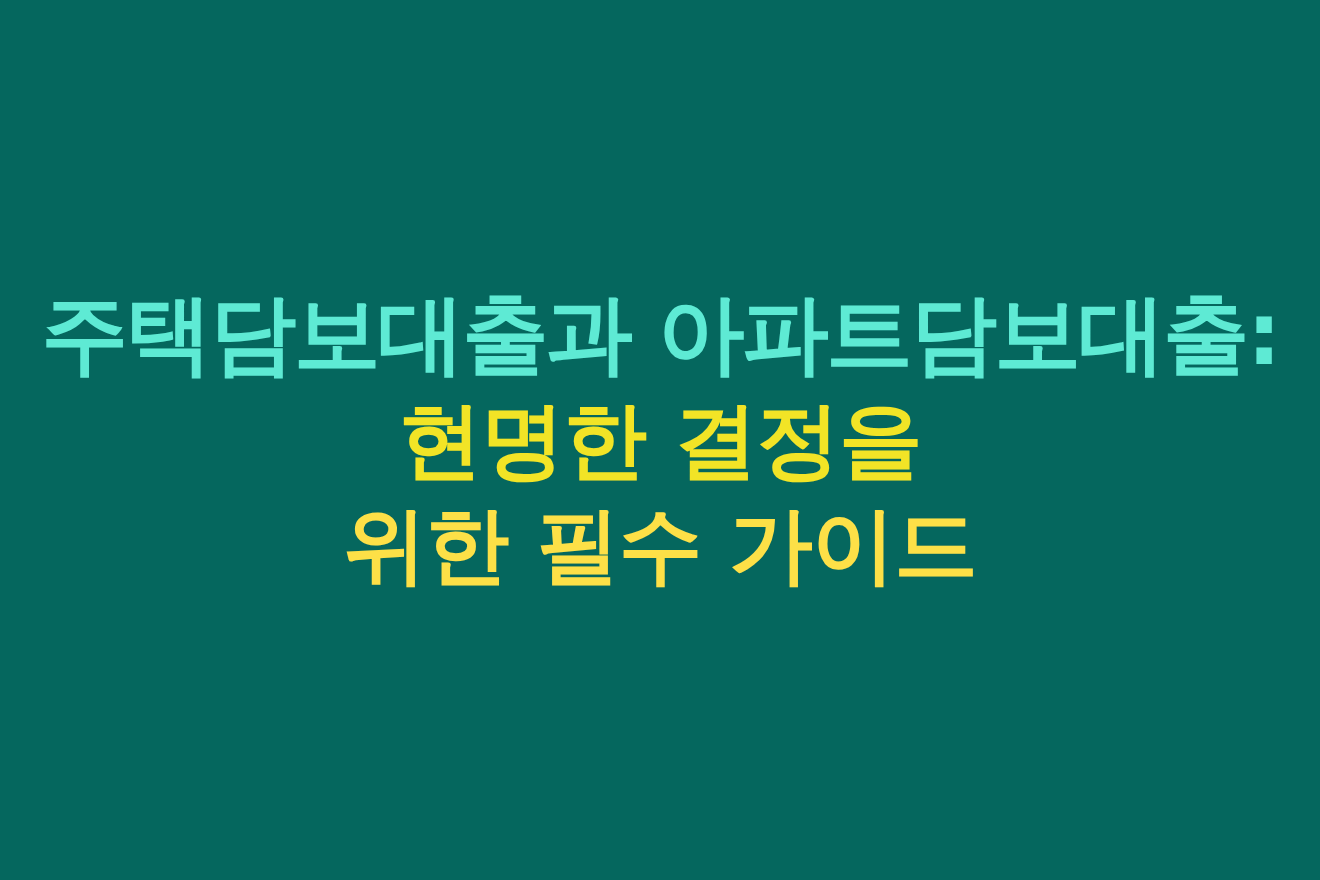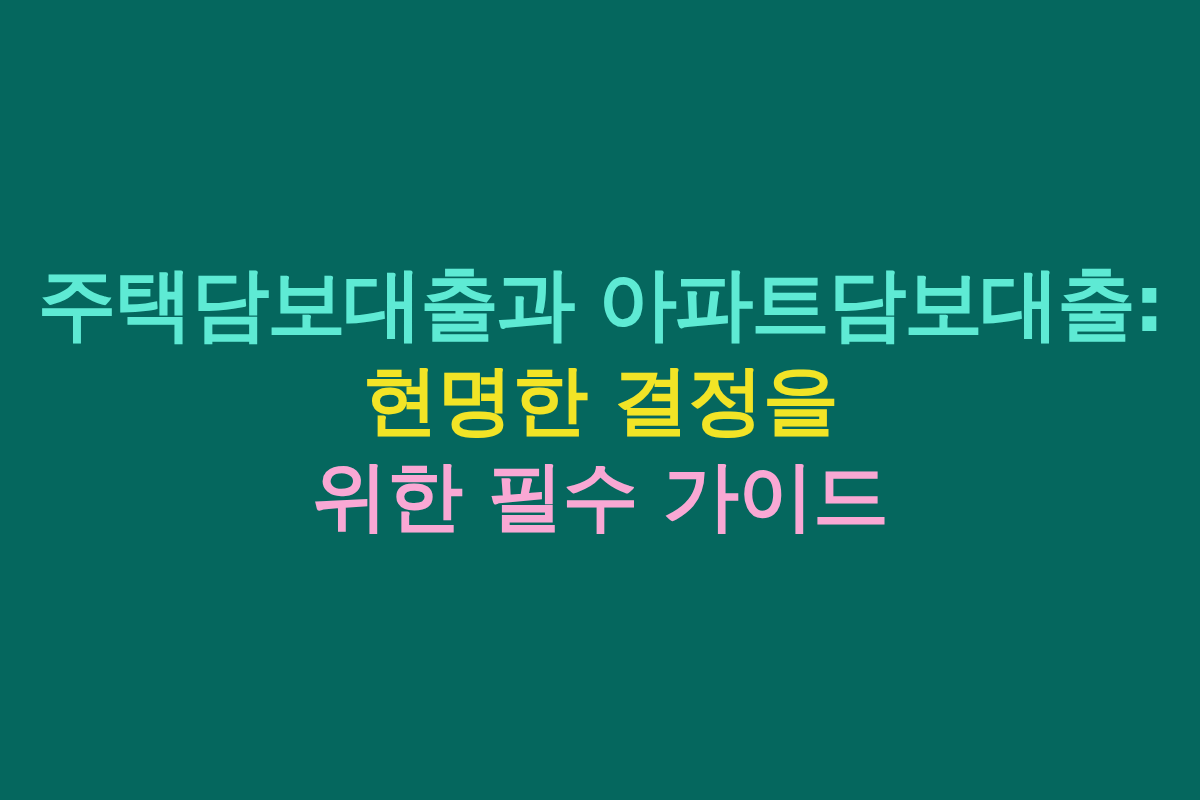--- a/index.html
+++ b/index.html
@@ -55,17 +55,17 @@
 <body>
 
 <div id="title-card" style="background: rgb(5, 103, 94);">
 
   <div id="title-block">
 
     <span class="title-line line-wide" style="color: #5eead4;">주택담보대출과 아파트담보대출:</span>
 
     <span class="title-line" style="color: rgb(242, 228, 38);">현명한 결정을</span>
 
-    <span class="title-line" style="color: #f9a8d4;">위한 필수 가이드</span>
+    <span class="title-line" style="color: #fde047;">위한 필수 가이드</span>
 
   </div>
 
 </div>
 
 </body></html>

